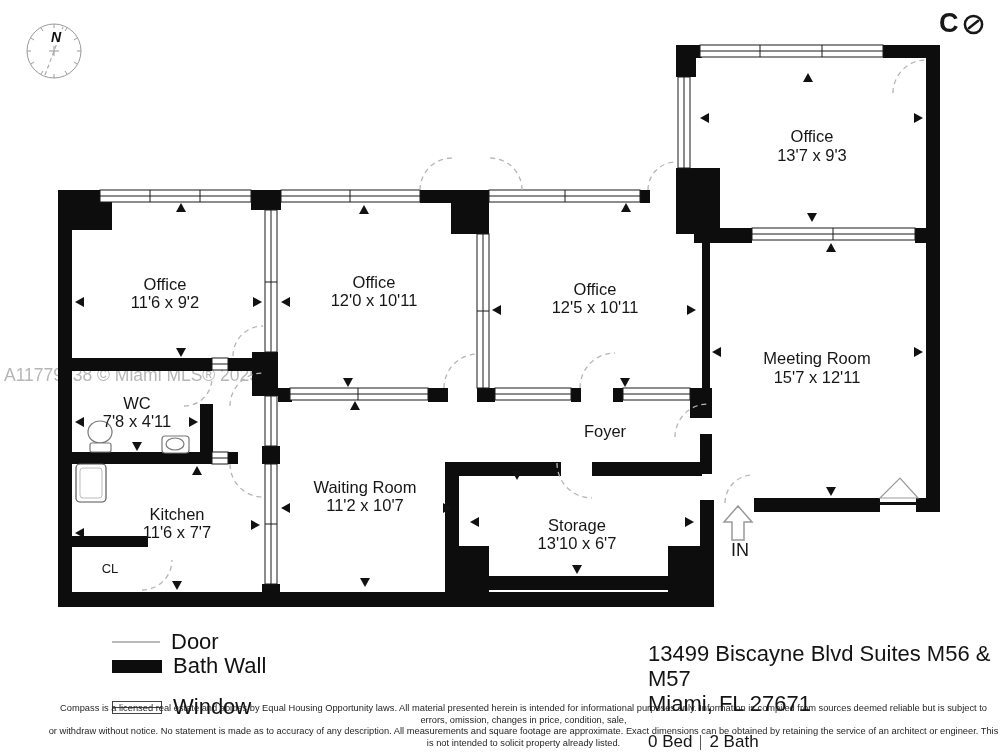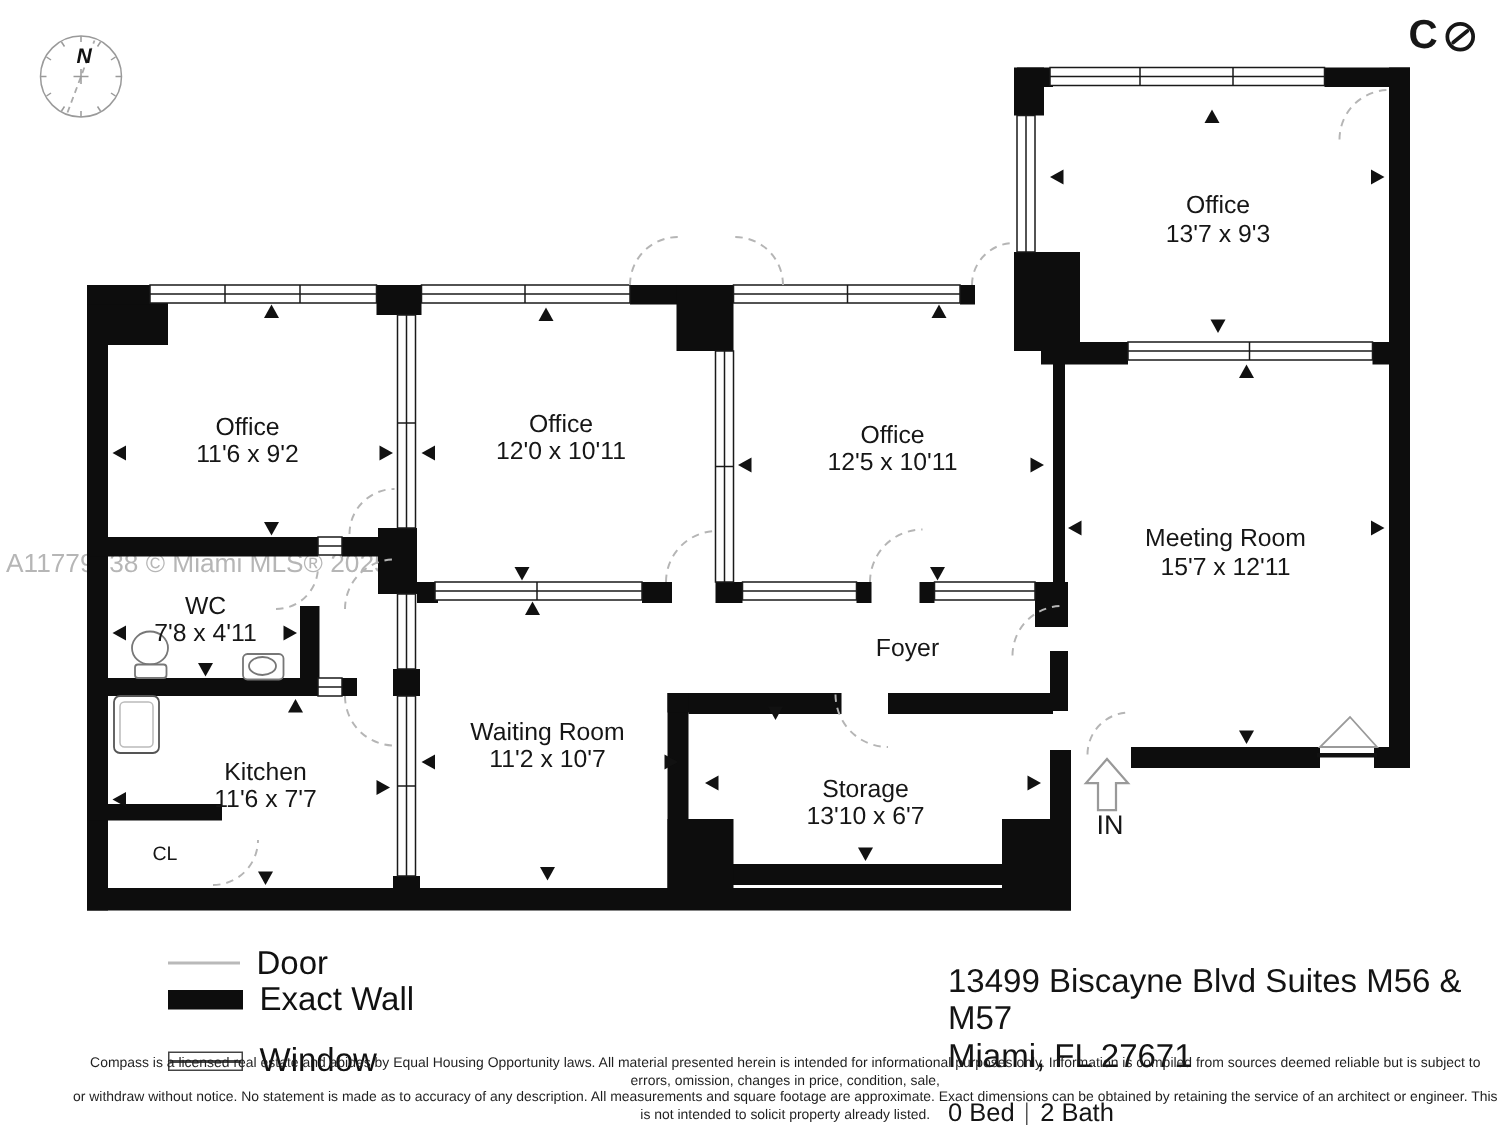--- a/index.html
+++ b/index.html
@@ -29,21 +29,21 @@
   .legend{position:absolute;left:112px;top:632px;}
   .legend-row{display:flex;align-items:center;height:20px;margin-bottom:4px;}
   .legend-row.last{margin-top:21px;}
   .legend-label{font-size:22px;color:#111;margin-left:11px;}
   .sw-door{width:48px;height:0;border-top:2px solid #b9b9b9;}
   .sw-wall{width:50px;height:13px;background:#0d0d0d;}
   .sw-window{width:48px;height:11px;border:1px solid #444;
      background:linear-gradient(to bottom,transparent 44%,#444 44%,#444 58%,transparent 58%);}
 
   
-  .address{position:absolute;left:632px;top:641px;}
+  .address{position:absolute;left:648px;top:641px;}
   .addr-line{font-size:22px;line-height:25px;color:#141414;}
   .bedbath{margin-top:16px;font-size:17px;color:#141414;display:flex;align-items:center;}
   .bb-divider{display:inline-block;width:1px;height:15px;background:#555;margin:0 8px;}
 
   
   .disclaimer{position:absolute;left:0;right:0;bottom:3px;text-align:center;
       font-size:9.3px;line-height:11.5px;color:#1f1f1f;padding-left:47px;}
 
   .compass-rose{position:absolute;left:12px;top:10px;}
 </style>
@@ -274,21 +274,21 @@
   </g>
 </svg>
 
 <div class="legend">
   <div class="legend-row">
     <div class="sw-door"></div>
     <div class="legend-label">Door</div>
   </div>
   <div class="legend-row">
     <div class="sw-wall"></div>
-    <div class="legend-label">Exact Wall</div>
+    <div class="legend-label">Bath Wall</div>
   </div>
   <div class="legend-row last">
     <div class="sw-window"></div>
     <div class="legend-label">Window</div>
   </div>
 </div>
 
 <div class="address">
   <div class="addr-line">13499 Biscayne Blvd Suites M56 &amp; M57</div>
   <div class="addr-line">Miami, FL 27671</div>

